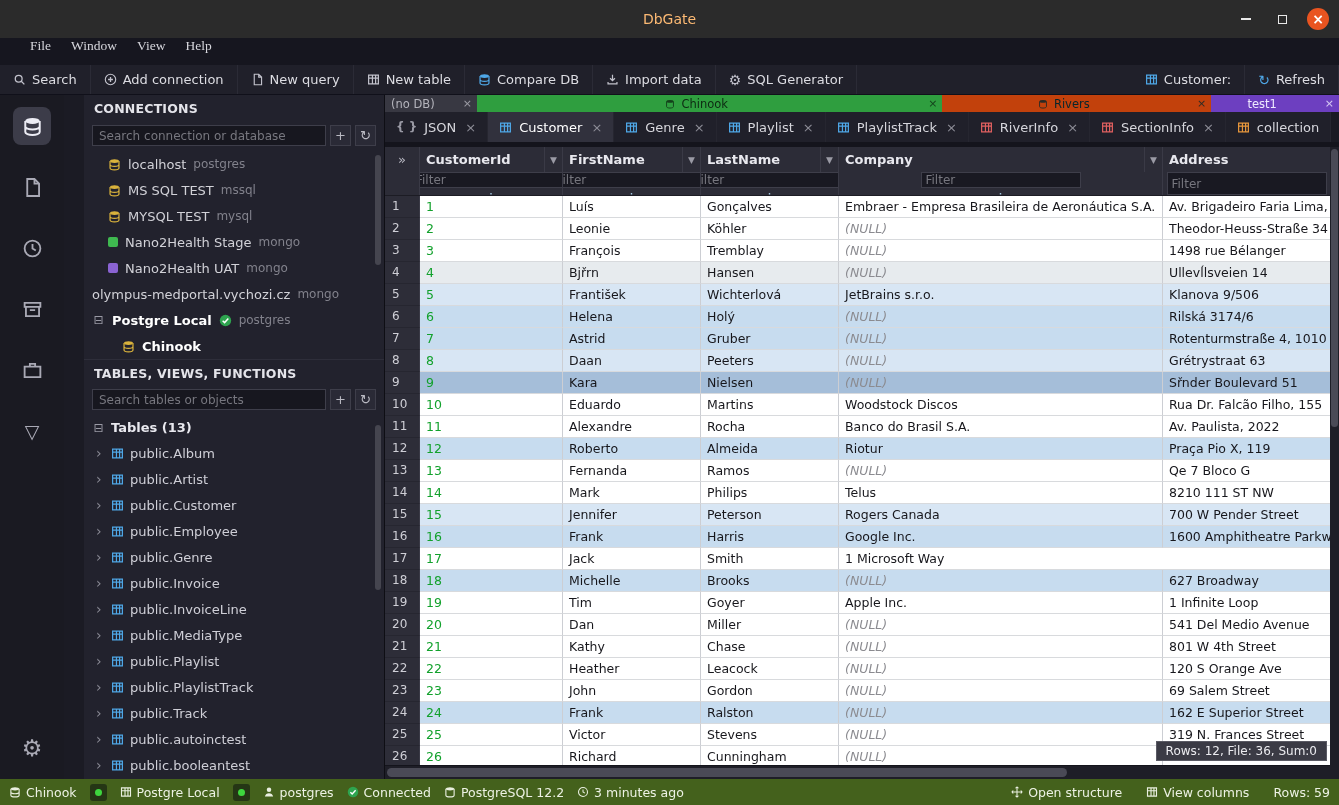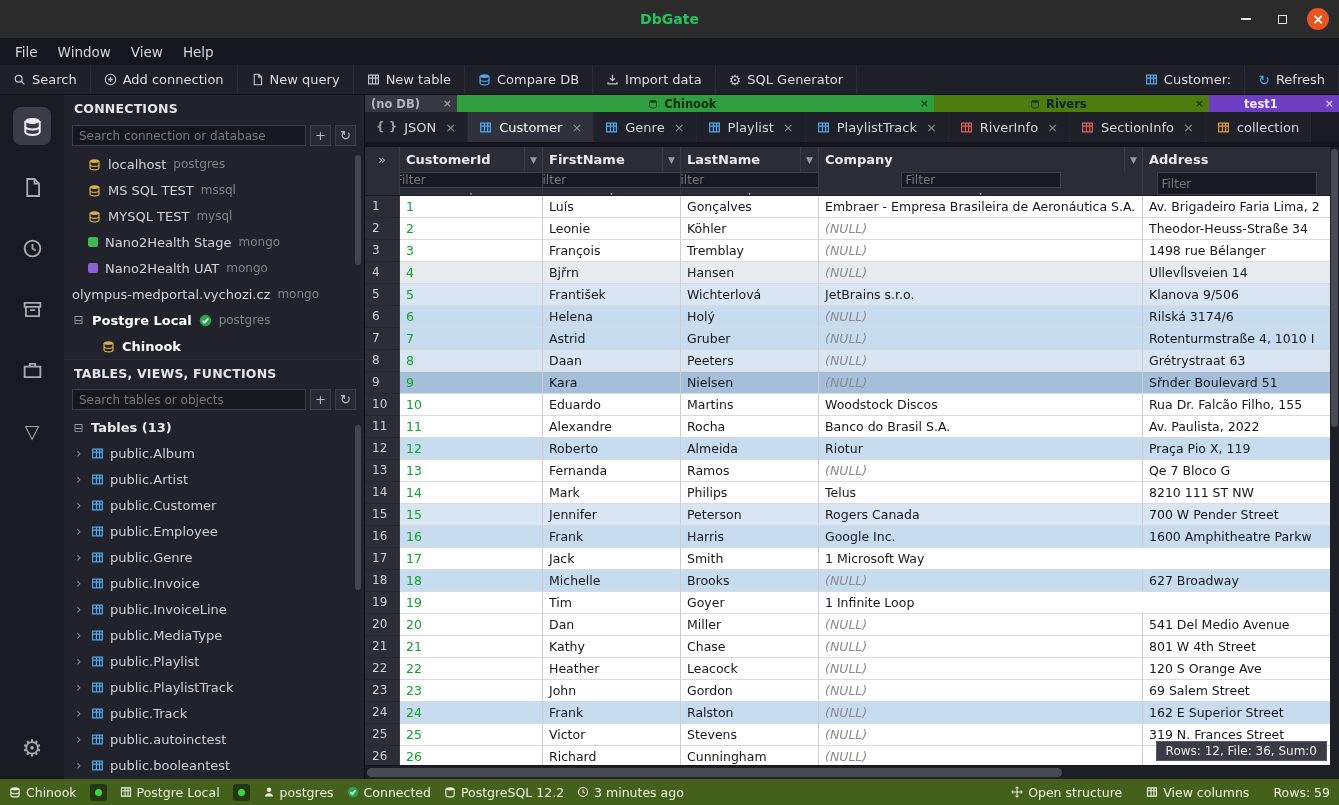--- a/index.html
+++ b/index.html
@@ -2,29 +2,29 @@
 <html><head>
 <meta charset="utf-8">
 <style>
   * { box-sizing: border-box; margin: 0; padding: 0; }
   html,body { width:1339px; height:805px; overflow:hidden; }
   body { font-family:"DejaVu Sans","Liberation Sans",sans-serif; font-size:13px; background:#1b1b24; color:#ddd; }
   .app { width:1339px; height:805px; display:flex; flex-direction:column; }
 
   
   .titlebar { height:38px; background:#2b2b2b; position:relative; display:flex; align-items:center; justify-content:center; flex:none; }
-  .title { font-weight:bold; font-size:14px; color:#22c55e; }
+  .title { font-weight:normal; font-size:14px; color:#fdba74; }
   .winctl { position:absolute; right:10px; top:0; height:38px; display:flex; align-items:center; gap:14px; }
   .win-btn { width:22px; height:22px; display:flex; align-items:center; justify-content:center; color:#e8e8e8; cursor:default; }
   .minbar { width:10px; height:2px; background:#e8e8e8; display:block; }
   .maxbox { width:9px; height:9px; border:1.5px solid #e8e8e8; display:block; }
   .win-btn.close { background:#e95420; border-radius:50%; color:#fff; font-size:14px; font-weight:bold; }
 
   
-  .menubar { height:27px; background:#16161f; display:flex; align-items:center; padding:0 5px; flex:none; }
+  .menubar { height:27px; background:#16161f; display:flex; align-items:flex-start; padding:0 20px; flex:none;font-family:Liberation Serif, serif; }
   .menu-item { padding:0 10px; color:#d6d6dc; font-size:13.5px; }
 
   
   .toolbar { height:30px; background:#20202a; display:flex; align-items:stretch; flex:none; border-bottom:1px solid #10101a; }
   .tb-btn { display:flex; align-items:center; gap:6px; padding:0 13px; border-right:1px solid #2b2b36; color:#dcdce2; font-size:13px; white-space:nowrap; }
   .tb-spacer { flex:1; }
   .ic { width:13px; height:13px; display:inline-flex; flex:none; align-items:center; justify-content:center; }
   .ic svg { width:100%; height:100%; display:block; }
   .glyph { font-size:14px; line-height:1; }
   .gray { color:#c2c2cc; } .blue { color:#4fa8e8; } .red { color:#e06060; } .orange { color:#e8973c; }
@@ -34,21 +34,21 @@
   .main { flex:1; display:flex; min-height:0; }
 
   
   .iconbar { width:64px; background:#1a1a22; display:flex; flex-direction:column; align-items:center; padding-top:12px; gap:23px; flex:none; }
   .ib-icon { width:38px; height:38px; display:flex; align-items:center; justify-content:center; color:#a9a9b5; font-size:19px; }
   .ib-icon svg { width:21px; height:21px; }
   .ib-icon.active { background:#3c3c49; border-radius:8px; color:#ececf4; }
   .ib-gear { margin-top:auto; margin-bottom:12px; font-size:23px; }
 
   
-  .panel { width:301px; background:#22222d; border-right:1px solid #0e0e14; flex:none; display:flex; flex-direction:column; position:relative; overflow:hidden; }
+  .panel { width:301px; background:#22222d; border-right:1px solid #0e0e14; flex:none; display:flex; flex-direction:column; position:relative; overflow:hidden;margin-left:20px; }
   .panel-header { height:27px; display:flex; align-items:center; padding:0 10px; font-weight:bold; font-size:12.5px; color:#e4e4ea; letter-spacing:.2px; flex:none; }
   .panel-header.sep { border-top:1px solid #2e2e3a; }
   .search-row { display:flex; align-items:center; gap:4px; padding:3px 8px 5px 8px; flex:none; }
   .search-input { flex:1; min-width:0; height:21px; background:#17171f; border:1px solid #3e3e4a; color:#cccccc; font-size:12px; padding:0 6px; font-family:inherit; }
   .search-input::placeholder { color:#77777f; }
   .sq-btn { width:21px; height:21px; border:1px solid #3e3e4a; background:#2a2a36; color:#b9b9c2; display:flex; align-items:center; justify-content:center; font-size:13px; flex:none; }
   .conn-item { height:26px; display:flex; align-items:center; gap:7px; padding-left:24px; color:#d2d2d8; font-size:13px; flex:none; white-space:nowrap; overflow:hidden; }
   .conn-item .engine { color:#82828c; font-size:12px; }
   .conn-item.root { padding-left:8px; }
   .conn-item.child { padding-left:38px; }
@@ -60,25 +60,25 @@
   .tbl-item { height:26px; display:flex; align-items:center; gap:6px; padding-left:12px; color:#cfcfd7; font-size:13px; flex:none; white-space:nowrap; overflow:hidden; }
   .chev { color:#8a8a95; font-size:14px; width:9px; flex:none; }
   .pthumb { position:absolute; right:3px; width:6px; background:#45454f; border-radius:3px; }
   .pt1 { top:60px; height:110px; } .pt2 { top:330px; height:165px; }
 
   
   .content { flex:1; display:flex; flex-direction:column; min-width:0; }
 
   
   .dbtabs { height:17px; display:flex; background:#14141c; font-size:11.5px; flex:none; align-items:stretch; }
-  .dbtab { display:flex; align-items:center; justify-content:center; gap:6px; position:relative; padding:0 32px 0 6px; white-space:nowrap; overflow:hidden;font-weight:bold; }
+  .dbtab { display:flex; align-items:center; justify-content:center; gap:6px; position:relative; padding:0 32px 0 6px; white-space:nowrap; overflow:hidden; }
   .dbtab .dtclose { position:absolute; right:5px; font-size:11px; opacity:.8; }
   .t-nodb { width:92px; background:#383842; color:#b4b4bc; justify-content:flex-start; }
   .t-green { flex:5; background:#2f9e3f; color:#0d2a12; }
-  .t-teal { flex:2.7; background:#4d7c0f; color:#06262c; }
+  .t-teal { flex:2.7; background:#c2410c; color:#06262c; }
   .t-purple { flex:1.05; background:#6d3fc0; color:#efeaff; }
   .dbtab .ic { width:10px; height:10px; opacity:.8; }
 
   
   .tabs { height:30px; display:flex; background:#1a1a23; flex:none; overflow:hidden; }
   .tab { display:flex; align-items:center; gap:7px; padding:0 11px; border-right:1px solid #262630; color:#d6d6dc; font-size:13px; background:#20202a; white-space:nowrap; }
   .tab.active { background:#31313d; color:#fff; }
   .tclose { color:#8d8d97; font-size:13px; margin-left:2px; }
   .jsonic { color:#9a9aa5; font-size:12px; font-weight:bold; }
 
@@ -809,20 +809,21 @@
                 <div class="c c-ln">Brooks</div>
                 <div class="c c-co nullv">(NULL)</div>
                 <div class="c c-ad">627 Broadway</div>
               </div>
 
               <div class="grow">
                 <div class="c rn">19</div>
                 <div class="c c-id numv">19</div>
                 <div class="c c-fn">Tim</div>
                 <div class="c c-ln">Goyer</div>
+                <div class="c c-co">Apple Inc.</div>
                 <div class="c c-ad">1 Infinite Loop</div>
               </div>
 
               <div class="grow">
                 <div class="c rn">20</div>
                 <div class="c c-id numv">20</div>
                 <div class="c c-fn">Dan</div>
                 <div class="c c-ln">Miller</div>
                 <div class="c c-co nullv">(NULL)</div>
                 <div class="c c-ad">541 Del Medio Avenue</div>

